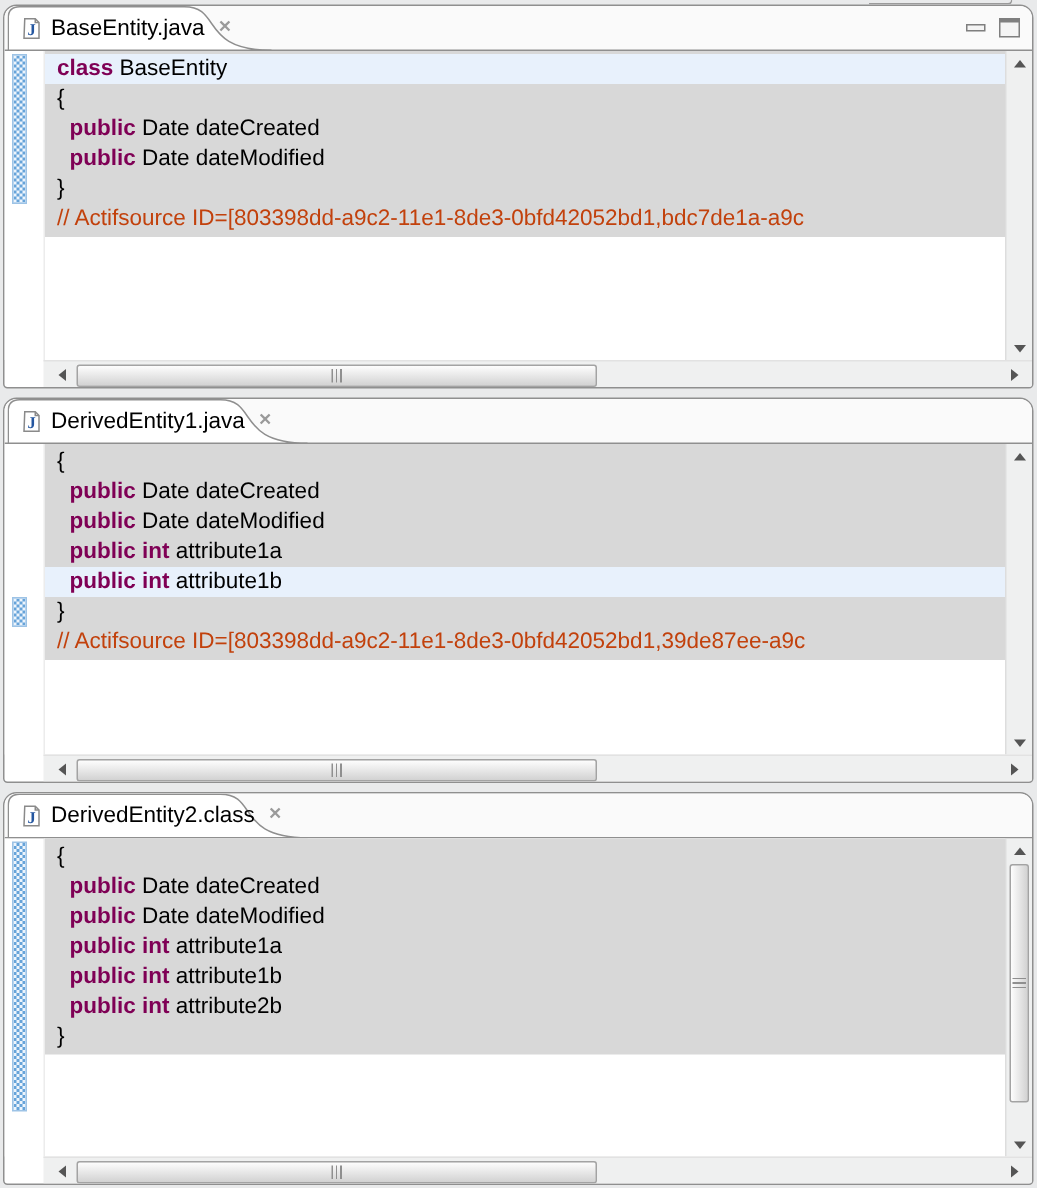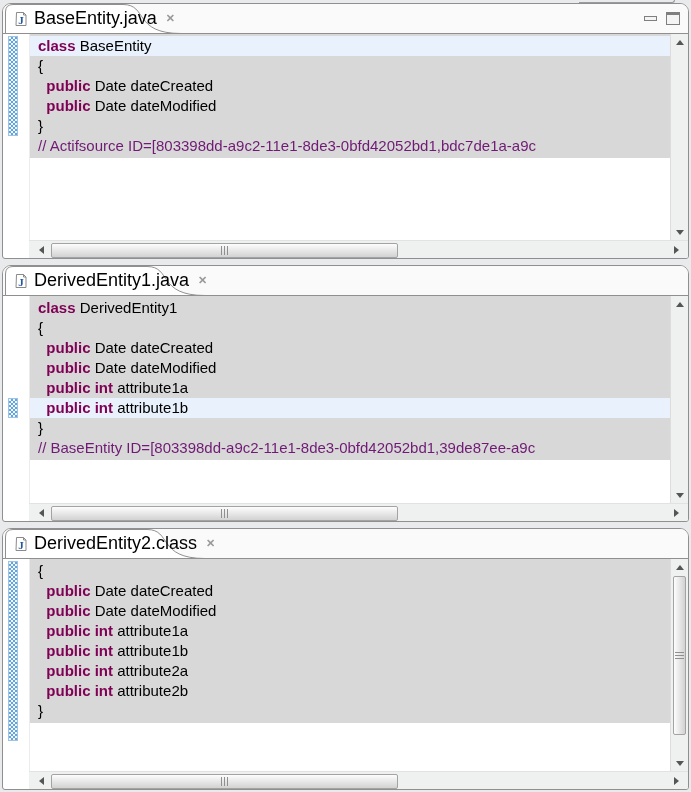--- a/index.html
+++ b/index.html
@@ -25,21 +25,21 @@
 
   .header{
     position:relative;height:29px;background:#fafafa;
     border-bottom:1px solid #8f8f8f;
   }
   .tab-svg{position:absolute;left:2px;top:0;}
   .tab-inner{
     position:absolute;left:10px;top:0;height:29px;
     display:flex;align-items:center;gap:5px;
   }
-  .tab-label{font-size:18px;color:#000;}
+  .tab-label{font-size:15px;color:#000;}
   .tab-close{
     font-size:11px;font-weight:bold;color:#9a9a9a;margin-left:4px;
     cursor:pointer;line-height:1;
   }
   .winbtns{
     position:absolute;right:8px;top:8px;display:flex;gap:9px;align-items:center;
   }
   .btn-min{width:13px;height:5px;border:1px solid #7f7f7f;background:#f4f4f4;box-sizing:border-box;}
   .btn-max{width:14px;height:13px;border:1px solid #7f7f7f;border-top:3px solid #7f7f7f;background:#f4f4f4;box-sizing:border-box;}
 
@@ -53,21 +53,21 @@
     border:1px solid #9dc3e6;box-sizing:border-box;
   }
   .codewrap{flex:1;background:#fff;overflow:hidden;position:relative;border-left:1px solid #ececec;}
   .codeblock{background:#d8d8d8;padding:2px 0;}
   .cl{
     height:20px;line-height:20px;padding-left:8px;white-space:pre;
     font-family:Liberation Sans, sans-serif;font-size:15px;color:#000;
   }
   .cl.hl{background:#e8f1fc;}
   .tk-k{color:#7f0055;font-weight:bold;}
-  .tk-c{color:#701a75;}
+  .tk-c{color:#c2410c;}
 
   
   .vscroll{width:17px;flex:none;background:#eff0f0;border-left:1px solid #dddddd;position:relative;}
   .va{position:absolute;left:0;width:17px;height:16px;display:flex;align-items:center;justify-content:center;}
   .va.up{top:0;} .va.down{bottom:0;}
   .tri-up{width:0;height:0;border-left:4px solid transparent;border-right:4px solid transparent;border-bottom:5px solid #555;}
   .tri-down{width:0;height:0;border-left:4px solid transparent;border-right:4px solid transparent;border-top:5px solid #555;}
   .tri-left{width:0;height:0;border-top:4px solid transparent;border-bottom:4px solid transparent;border-right:5px solid #555;}
   .tri-right{width:0;height:0;border-top:4px solid transparent;border-bottom:4px solid transparent;border-left:5px solid #555;}
   .vthumb{
@@ -167,28 +167,27 @@
       <span class="tab-label">DerivedEntity1.java</span>
       <span class="tab-close">✕</span>
     </div>
   </div>
   <div class="content">
     <div class="ruler">
       <div class="ruler-mark" style="top: 102px; height: 20px;"></div>
     </div>
     <div class="codewrap">
       <div class="codeblock">
-          <div class="cl"><span class="tk-k">class</span><span> DerivedEntity1</span></div>
           <div class="cl"><span>{</span></div>
           <div class="cl"><span>  </span><span class="tk-k">public</span><span> Date dateCreated</span></div>
           <div class="cl"><span>  </span><span class="tk-k">public</span><span> Date dateModified</span></div>
           <div class="cl"><span>  </span><span class="tk-k">public</span><span> </span><span class="tk-k">int</span><span> attribute1a</span></div>
           <div class="cl hl"><span>  </span><span class="tk-k">public</span><span> </span><span class="tk-k">int</span><span> attribute1b</span></div>
           <div class="cl"><span>}</span></div>
-          <div class="cl"><span class="tk-c">// BaseEntity ID=[803398dd-a9c2-11e1-8de3-0bfd42052bd1,39de87ee-a9c</span></div>
+          <div class="cl"><span class="tk-c">// Actifsource ID=[803398dd-a9c2-11e1-8de3-0bfd42052bd1,39de87ee-a9c</span></div>
         </div>
     </div>
     <div class="vscroll">
       <div class="va up">
           <div class="tri-up"></div>
         </div>
 
       <div class="va down">
           <div class="tri-down"></div>
         </div>
@@ -226,21 +225,20 @@
     <div class="ruler">
       <div class="ruler-mark" style="top: 2px; height: 180px;"></div>
     </div>
     <div class="codewrap">
       <div class="codeblock">
           <div class="cl"><span>{</span></div>
           <div class="cl"><span>  </span><span class="tk-k">public</span><span> Date dateCreated</span></div>
           <div class="cl"><span>  </span><span class="tk-k">public</span><span> Date dateModified</span></div>
           <div class="cl"><span>  </span><span class="tk-k">public</span><span> </span><span class="tk-k">int</span><span> attribute1a</span></div>
           <div class="cl"><span>  </span><span class="tk-k">public</span><span> </span><span class="tk-k">int</span><span> attribute1b</span></div>
-          <div class="cl"><span>  </span><span class="tk-k">public</span><span> </span><span class="tk-k">int</span><span> attribute2a</span></div>
           <div class="cl"><span>  </span><span class="tk-k">public</span><span> </span><span class="tk-k">int</span><span> attribute2b</span></div>
           <div class="cl"><span>}</span></div>
         </div>
     </div>
     <div class="vscroll">
       <div class="va up">
           <div class="tri-up"></div>
         </div>
       <div class="vthumb show">
           <div class="vgrip"></div>

